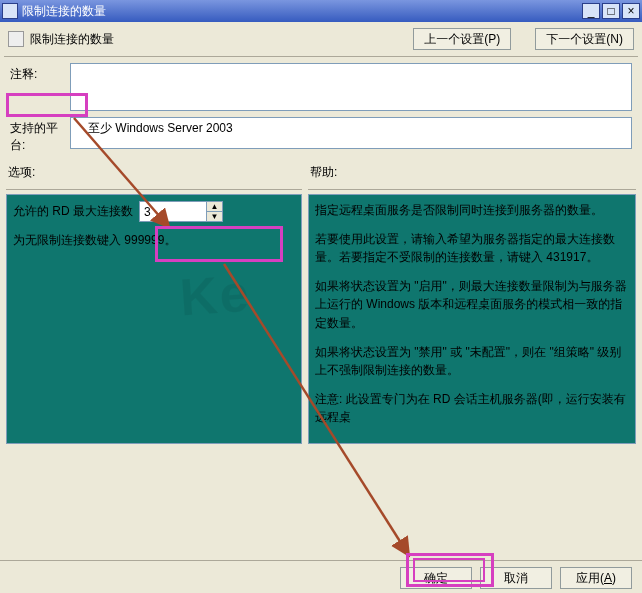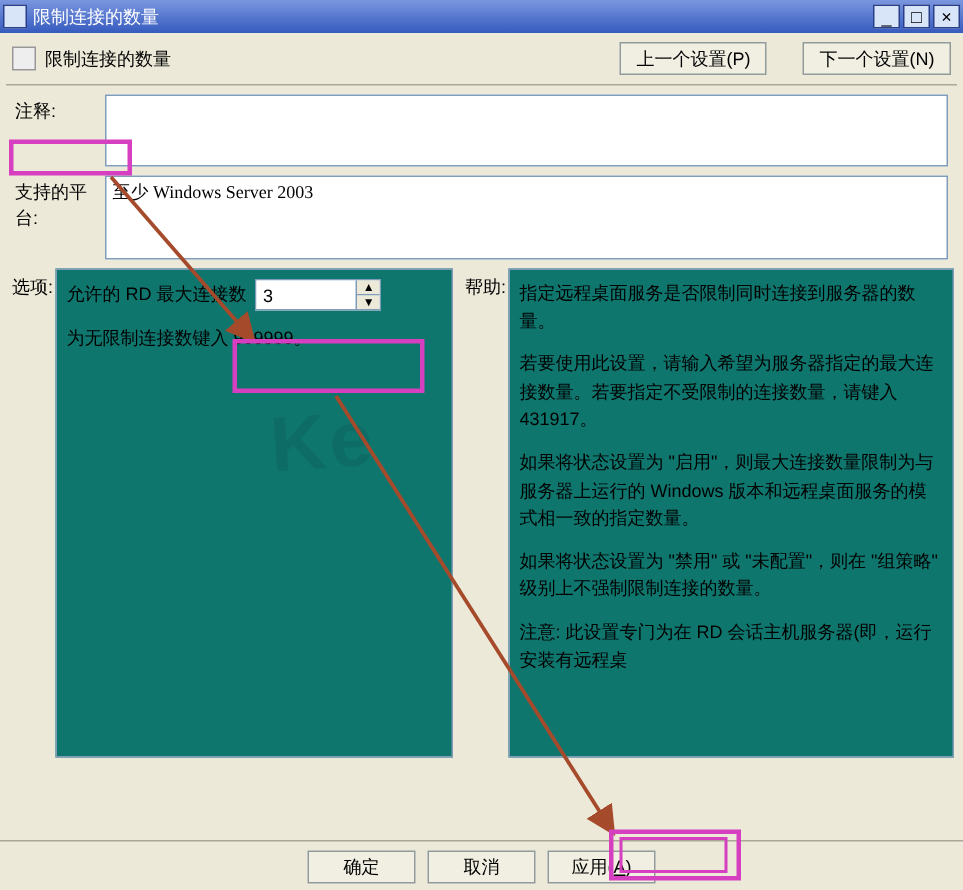--- a/index.html
+++ b/index.html
@@ -26,43 +26,43 @@
 .radios { width: 88px; display: flex; flex-direction: column; gap: 14px; padding-top: 4px; }
 .radio { display: flex; align-items: center; gap: 4px; }
 .radio input { margin: 0; }
 .radio label { white-space: nowrap; }
 .u { text-decoration: underline; }
 
 .config-right { flex: 1; padding-right: 10px; }
 .field { display: flex; margin-bottom: 6px; }
 .field .lbl { width: 60px; padding-top: 3px; }
 .textarea { flex: 1; height: 48px; background: #fff; border: 1px solid #7f9db9; padding: 2px 4px; resize: none; }
-.plat { flex: 1; height: 56px; background: #fff; border: 1px solid #7f9db9; padding: 2px 4px; overflow: auto; font-family: Liberation Serif, serif; }
+.plat { flex: 1; height: 32px; background: #fff; border: 1px solid #7f9db9; padding: 2px 17px; overflow: auto; }
 
 
 .bottom { display: flex; padding: 0 6px 4px; gap: 6px; }
-.col { display: flex; flex-direction: row; }
+.col { display: flex; flex-direction: column; }
 .col-left { width: 296px; }
 .col-right { flex: 1; justify-content: space-between; }
 .col-hdr { padding: 4px 2px; position: relative; }
 .sep { height: 1px; background: #aca899; margin: 4px 0; }
 .panel { flex: 1; background: #0f766e; border: 1px solid #7f9db9; padding: 6px; overflow: hidden; }
 .panel.right { height: 326px; overflow: auto; line-height: 1.55; }
 
 .opt-row { display: flex; align-items: center; gap: 6px; margin-bottom: 10px; }
 .spinwrap { display: flex; align-items: stretch; border: 1px solid #7f9db9; height: 21px; background: #fff; }
 .spinwrap input { border: none; outline: none; width: 66px; padding: 0 4px; }
 .spinbtns { display: flex; flex-direction: column; width: 16px; border-left: 1px solid #7f9db9; }
 .spinbtns div { flex: 1; background: #ece9d8; display: flex; align-items: center; justify-content: center; font-size: 8px; cursor: pointer; border-bottom: 1px solid #7f9db9; }
 .spinbtns div:last-child { border-bottom: none; }
 
 p.help { margin: 0 0 10px 0; }
 
 
-.footer { position: absolute; bottom: 4px; left: 0; right: 0; border-top: 1px solid #aca899; padding: 6px 10px 0; display: flex; justify-content: center; gap: 8px; background: #ece9d8; }
+.footer { position: absolute; bottom: 4px; left: 0; right: 0; border-top: 1px solid #aca899; padding: 6px 10px 0; display: flex; justify-content: flex-end; gap: 8px; background: #ece9d8; }
 
 
 .hl { position: absolute; border: 3px solid #d63fc0; pointer-events: none; z-index: 50; }
 .hl1 { left: 6px; top: 93px; width: 82px; height: 24px; }
 .hl2 { left: 155px; top: 226px; width: 128px; height: 36px; }
 .hl3 { left: 406px; top: 553px; width: 88px; height: 34px; }
 .hl-inner { position: absolute; border: 2px solid #d63fc0; pointer-events: none; left: 413px; top: 558px; width: 72px; height: 24px; z-index: 51; }
 
 
 .arrows { position: absolute; inset: 0; pointer-events: none; z-index: 40; }

